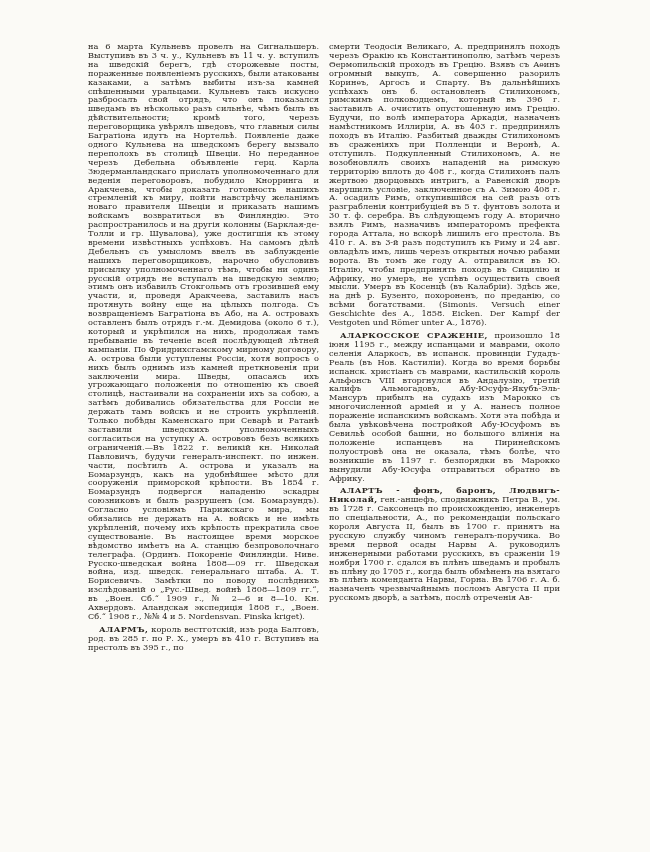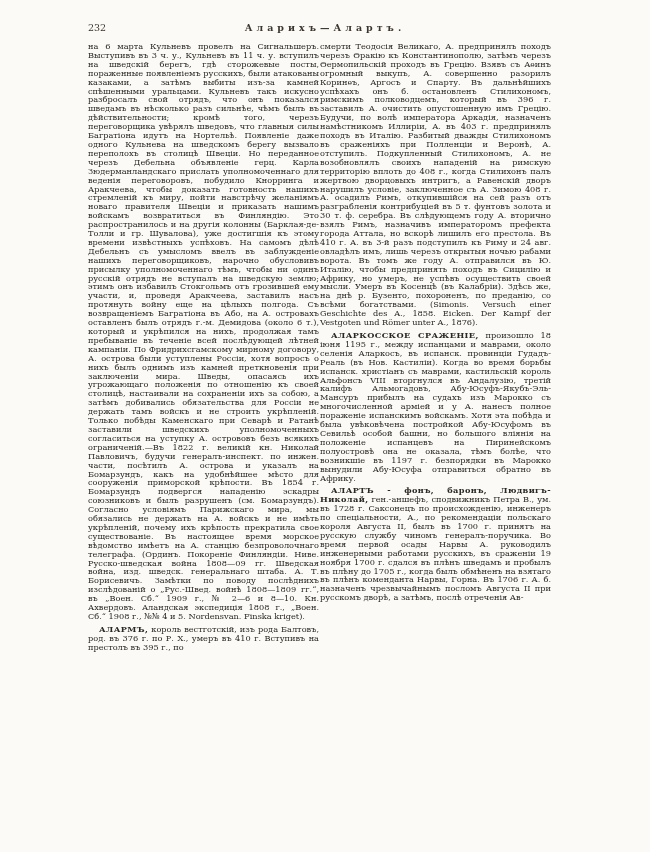--- a/index.html
+++ b/index.html
@@ -26,48 +26,44 @@
   }
   .running-title{
     display:block;text-align:center;
     font-size:9.5px;font-weight:bold;
     letter-spacing:4px;color:#3a352e;
     white-space:nowrap;
   }
   .text-block{
     position:absolute;
     top:42px;left:88px;width:476px;height:800px;
-    display:flex;gap:1px;
+    display:flex;gap:10px;
   }
   .col{
     width:231px;min-width:231px;
     font-size:8.2px;line-height:8.9px;
     text-align:justify;
     color:#2b2722;
   }
   .col p{margin:0;padding:0;}
   p.cont{text-indent:0;}
   p.entry{text-indent:11px;margin-top:4px;}
   .term{font-weight:bold;letter-spacing:.4px;}
 </style>
 </head>
 <body>
 
 <div class="page">
 
-  <div class="header">
-    <span class="pagenum">232</span>
-    <span class="running-title">Аларихъ—Алартъ.</span>
-  </div>
 
   <div class="text-block">
 
     <div class="col">
       <p class="cont">на 6 марта Кульневъ провелъ на Сигнальшеръ. Выступивъ въ 3 ч. у., Кульневъ въ 11 ч. у. вступилъ на шведскій берегъ, гдѣ сторожевые посты, пораженные появленіемъ русскихъ, были атакованы казаками, а затѣмъ выбиты изъ-за камней спѣшенными уральцами. Кульневъ такъ искусно разбросалъ свой отрядъ, что онъ показался шведамъ въ нѣсколько разъ сильнѣе, чѣмъ былъ въ дѣйствительности; кромѣ того, черезъ переговорщика увѣрялъ шведовъ, что главныя силы Багратіона идутъ на Нортельѣ. Появленіе даже одного Кульнева на шведскомъ берегу вызвало переполохъ въ столицѣ Швеціи. Но переданное черезъ Дебельна объявленіе герц. Карла Зюдерманландскаго прислать уполномоченнаго для веденія переговоровъ, побудило Кнорринга и Аракчеева, чтобы доказать готовность нашихъ стремленій къ миру, пойти навстрѣчу желаніямъ новаго правителя Швеціи и приказать нашимъ войскамъ возвратиться въ Финляндію. Это распространилось и на другія колонны (Барклая-де-Толли и гр. Шувалова), уже достигшія къ этому времени извѣстныхъ успѣховъ. На самомъ дѣлѣ Дебельнъ съ умысломъ ввелъ въ заблужденіе нашихъ переговорщиковъ, нарочно обусловивъ присылку уполномоченнаго тѣмъ, чтобы ни одинъ русскій отрядъ не вступалъ на шведскую землю; этимъ онъ избавилъ Стокгольмъ отъ грозившей ему участи, и, проведя Аракчеева, заставилъ насъ протянуть войну еще на цѣлыхъ полгода. Съ возвращеніемъ Багратіона въ Або, на А. островахъ оставленъ былъ отрядъ г.-м. Демидова (около 6 т.), который и укрѣпился на нихъ, продолжая тамъ пребываніе въ теченіе всей послѣдующей лѣтней кампаніи. По Фридрихсгамскому мирному договору, А. острова были уступлены Россіи, хотя вопросъ о нихъ былъ однимъ изъ камней преткновенія при заключеніи мира. Шведы, опасаясь ихъ угрожающаго положенія по отношенію къ своей столицѣ, настаивали на сохраненіи ихъ за собою, а затѣмъ добивались обязательства для Россіи не держать тамъ войскъ и не строить укрѣпленій. Только побѣды Каменскаго при Севарѣ и Ратанѣ заставили шведскихъ уполномоченныхъ согласиться на уступку А. острововъ безъ всякихъ ограниченій.—Въ 1822 г. великій кн. Николай Павловичъ, будучи генералъ-инспект. по инжен. части, посѣтилъ А. острова и указалъ на Бомарзундъ, какъ на удобнѣйшее мѣсто для сооруженія приморской крѣпости. Въ 1854 г. Бомарзундъ подвергся нападенію эскадры союзниковъ и былъ разрушенъ (см. Бомарзундъ). Согласно условіямъ Парижскаго мира, мы обязались не держать на А. войскъ и не имѣть укрѣпленій, почему ихъ крѣпость прекратила свое существованіе. Въ настоящее время морское вѣдомство имѣетъ на А. станцію безпроволочнаго телеграфа. (Ординъ. Покореніе Финляндіи. Ниве. Русско-шведская война 1808—09 гг. Шведская война, изд. шведск. генеральнаго штаба. А. Т. Борисевичъ. Замѣтки по поводу послѣднихъ изслѣдованій о „Рус.-Швед. войнѣ 1808—1809 гг.“, въ „Воен. Сб.“ 1909 г., № 2—6 и 8—10. Кн. Ахвердовъ. Аландская экспедиція 1808 г., „Воен. Сб.“ 1908 г., №№ 4 и 5. Nordensvan. Finska kriget).</p>
-      <p class="entry"><span class="term">АЛАРМЪ,</span><span> король вестготскій, изъ рода Балтовъ, род. въ 376 г. по Р. Х., умеръ въ 410 г. Вступивъ на престолъ въ 395 г., по</span></p>
+      <p class="entry"><span class="term">АЛАРМЪ,</span><span> король вестготскій, изъ рода Балтовъ, род. въ 285 г. по Р. Х., умеръ въ 410 г. Вступивъ на престолъ въ 395 г., по</span></p>
     </div>
 
     <div class="col">
       <p class="cont">смерти Теодосія Великаго, А. предпринялъ походъ черезъ Ѳракію къ Константинополю, затѣмъ черезъ Ѳермопильскій проходъ въ Грецію. Взявъ съ Аѳинъ огромный выкупъ, А. совершенно разорилъ Коринѳъ, Аргосъ и Спарту. Въ дальнѣйшихъ успѣхахъ онъ б. остановленъ Стилихономъ, римскимъ полководцемъ, который въ 396 г. заставилъ А. очистить опустошенную имъ Грецію. Будучи, по волѣ императора Аркадія, назначенъ намѣстникомъ Иллиріи, А. въ 403 г. предпринялъ походъ въ Италію. Разбитый дважды Стилихономъ въ сраженіяхъ при Полленціи и Веронѣ, А. отступилъ. Подкупленный Стилихономъ, А. не возобновлялъ своихъ нападеній на римскую территорію вплоть до 408 г., когда Стилихонъ палъ жертвою дворцовыхъ интригъ, а Равенскій дворъ нарушилъ условіе, заключенное съ А. Зимою 408 г. А. осадилъ Римъ, откупившійся на сей разъ отъ разграбленія контрибуціей въ 5 т. фунтовъ золота и 30 т. ф. серебра. Въ слѣдующемъ году А. вторично взялъ Римъ, назначивъ императоромъ префекта города Аттала, но вскорѣ лишилъ его престола. Въ 410 г. А. въ 3-й разъ подступилъ къ Риму и 24 авг. овладѣлъ имъ, лишь черезъ открытыя ночью рабами ворота. Въ томъ же году А. отправился въ Ю. Италію, чтобы предпринять походъ въ Сицилію и Африку, но умеръ, не успѣвъ осуществить своей мысли. Умеръ въ Косенцѣ (въ Калабріи). Здѣсь же, на днѣ р. Бузенто, похороненъ, по преданію, со всѣми богатствами. (Simonis. Versuch einer Geschichte des A., 1858. Eicken. Der Kampf der Vestgoten und Römer unter A., 1876).</p>
       <p class="entry"><span class="term">АЛАРКОССКОЕ СРАЖЕНІЕ,</span><span> произошло 18 іюня 1195 г., между испанцами и маврами, около селенія Аларкосъ, въ испанск. провинціи Гудадъ-Реаль (въ Нов. Кастиліи). Когда во время борьбы испанск. христіанъ съ маврами, кастильскій король Альфонсъ VIII вторгнулся въ Андалузію, третій калифъ Альмогадовъ, Абу-Юсуфъ-Якубъ-Эль-Мансуръ прибылъ на судахъ изъ Марокко съ многочисленной арміей и у А. нанесъ полное пораженіе испанскимъ войскамъ. Хотя эта побѣда и была увѣковѣчена постройкой Абу-Юсуфомъ въ Севильѣ особой башни, но большого вліянія на положеніе испанцевъ на Пиринейскомъ полуостровѣ она не оказала, тѣмъ болѣе, что возникшіе въ 1197 г. безпорядки въ Марокко вынудили Абу-Юсуфа отправиться обратно въ Африку.</span></p>
       <p class="entry"><span class="term">АЛАРТЪ - фонъ, баронъ, Людвигъ-Николай,</span><span> ген.-аншефъ, сподвижникъ Петра В., ум. въ 1728 г. Саксонецъ по происхожденію, инженеръ по спеціальности, А., по рекомендаціи польскаго короля Августа II, былъ въ 1700 г. принятъ на русскую службу чиномъ генералъ-поручика. Во время первой осады Нарвы А. руководилъ инженерными работами русскихъ, въ сраженіи 19 ноября 1700 г. сдался въ плѣнъ шведамъ и пробылъ въ плѣну до 1705 г., когда былъ обмѣненъ на взятаго въ плѣнъ коменданта Нарвы, Горна. Въ 1706 г. А. б. назначенъ чрезвычайнымъ посломъ Августа II при русскомъ дворѣ, а затѣмъ, послѣ отреченія Ав-</span></p>
     </div>
 
   </div>
 

